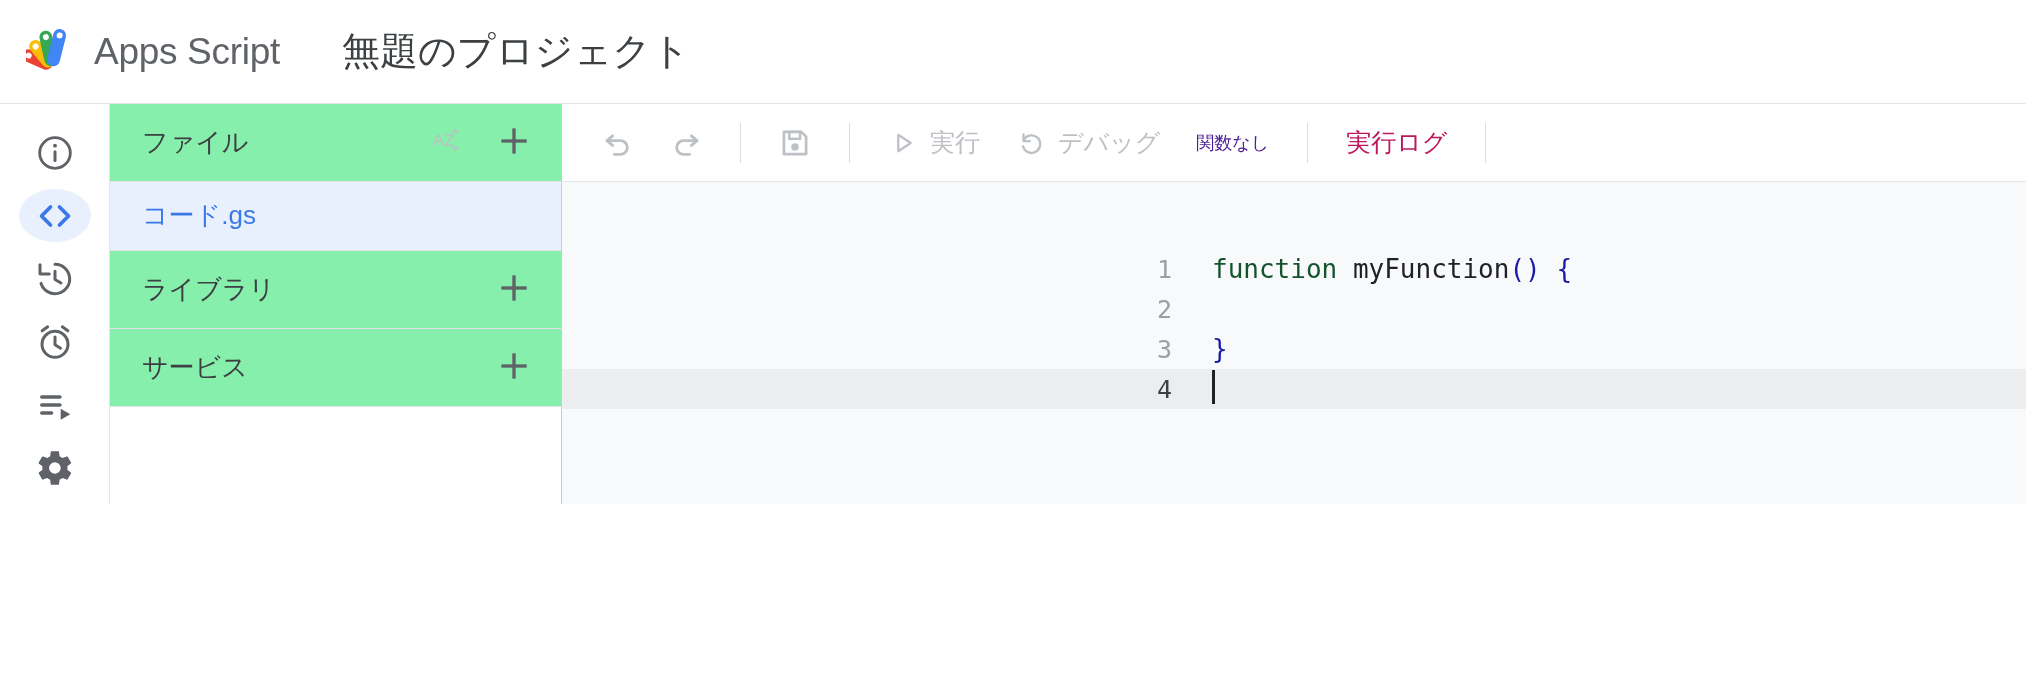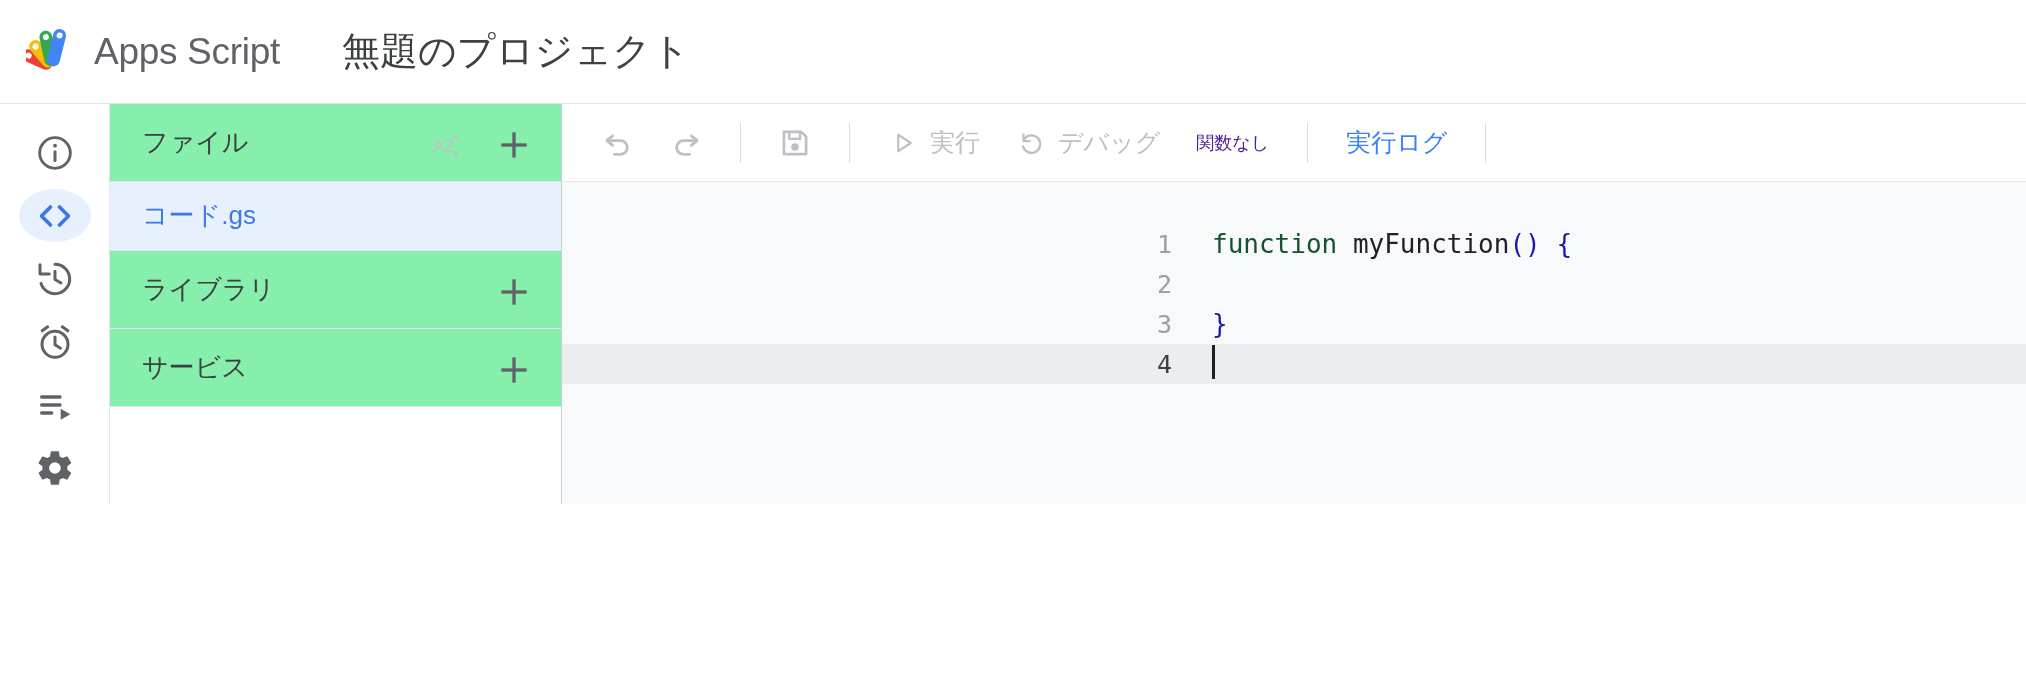--- a/index.html
+++ b/index.html
@@ -114,21 +114,21 @@
   }
   .panel-actions {
     display: flex;
     align-items: center;
     gap: 26px;
   }
   .icon-btn {
     width: 42px;
     height: 42px;
     display: flex;
-    align-items: flex-end;
+    align-items: flex-start;
     justify-content: center;
     cursor: pointer;
   }
   .icon-btn.disabled { cursor: default; }
 
   .file-list { background: #ffffff; }
   .file-item {
     height: 68px;
     display: flex;
     align-items: center;
@@ -152,20 +152,21 @@
   }
   .filler { flex: 1; background: #ffffff; }
 
   
   .editor-area {
     flex: 1;
     display: flex;
     flex-direction: column;
     min-width: 0;
     background: #f8f9fa;
+    gap: 25px;
   }
   .toolbar {
     height: 78px;
     min-height: 78px;
     background: #ffffff;
     border-bottom: 1px solid #e3e5e8;
     display: flex;
     align-items: center;
     padding-left: 22px;
     box-sizing: border-box;
@@ -191,21 +192,21 @@
     align-items: center;
     gap: 12px;
     padding: 0 18px;
     height: 56px;
     border-radius: 6px;
     cursor: pointer;
     white-space: nowrap;
   }
   .tb-btn .tb-label {
     font-size: 25px;
-    color: #3b82f6;
+    color: #be185d;
   }
   .tb-btn.disabled .tb-label { color: #bdc1c6; }
   .tb-text {
     font-size: 18px;
     color: #4c1d95;
     padding: 0 18px;
     white-space: nowrap;
     cursor: default;
   }
 

